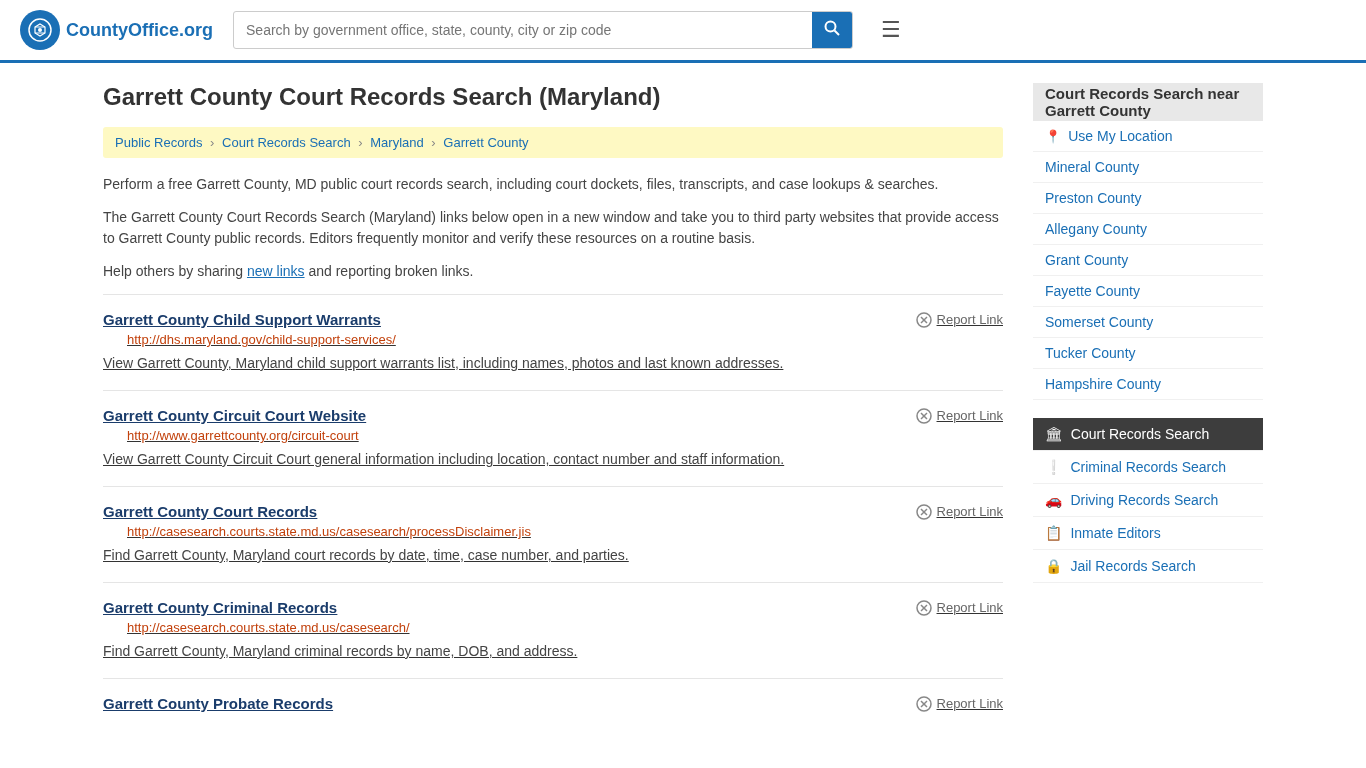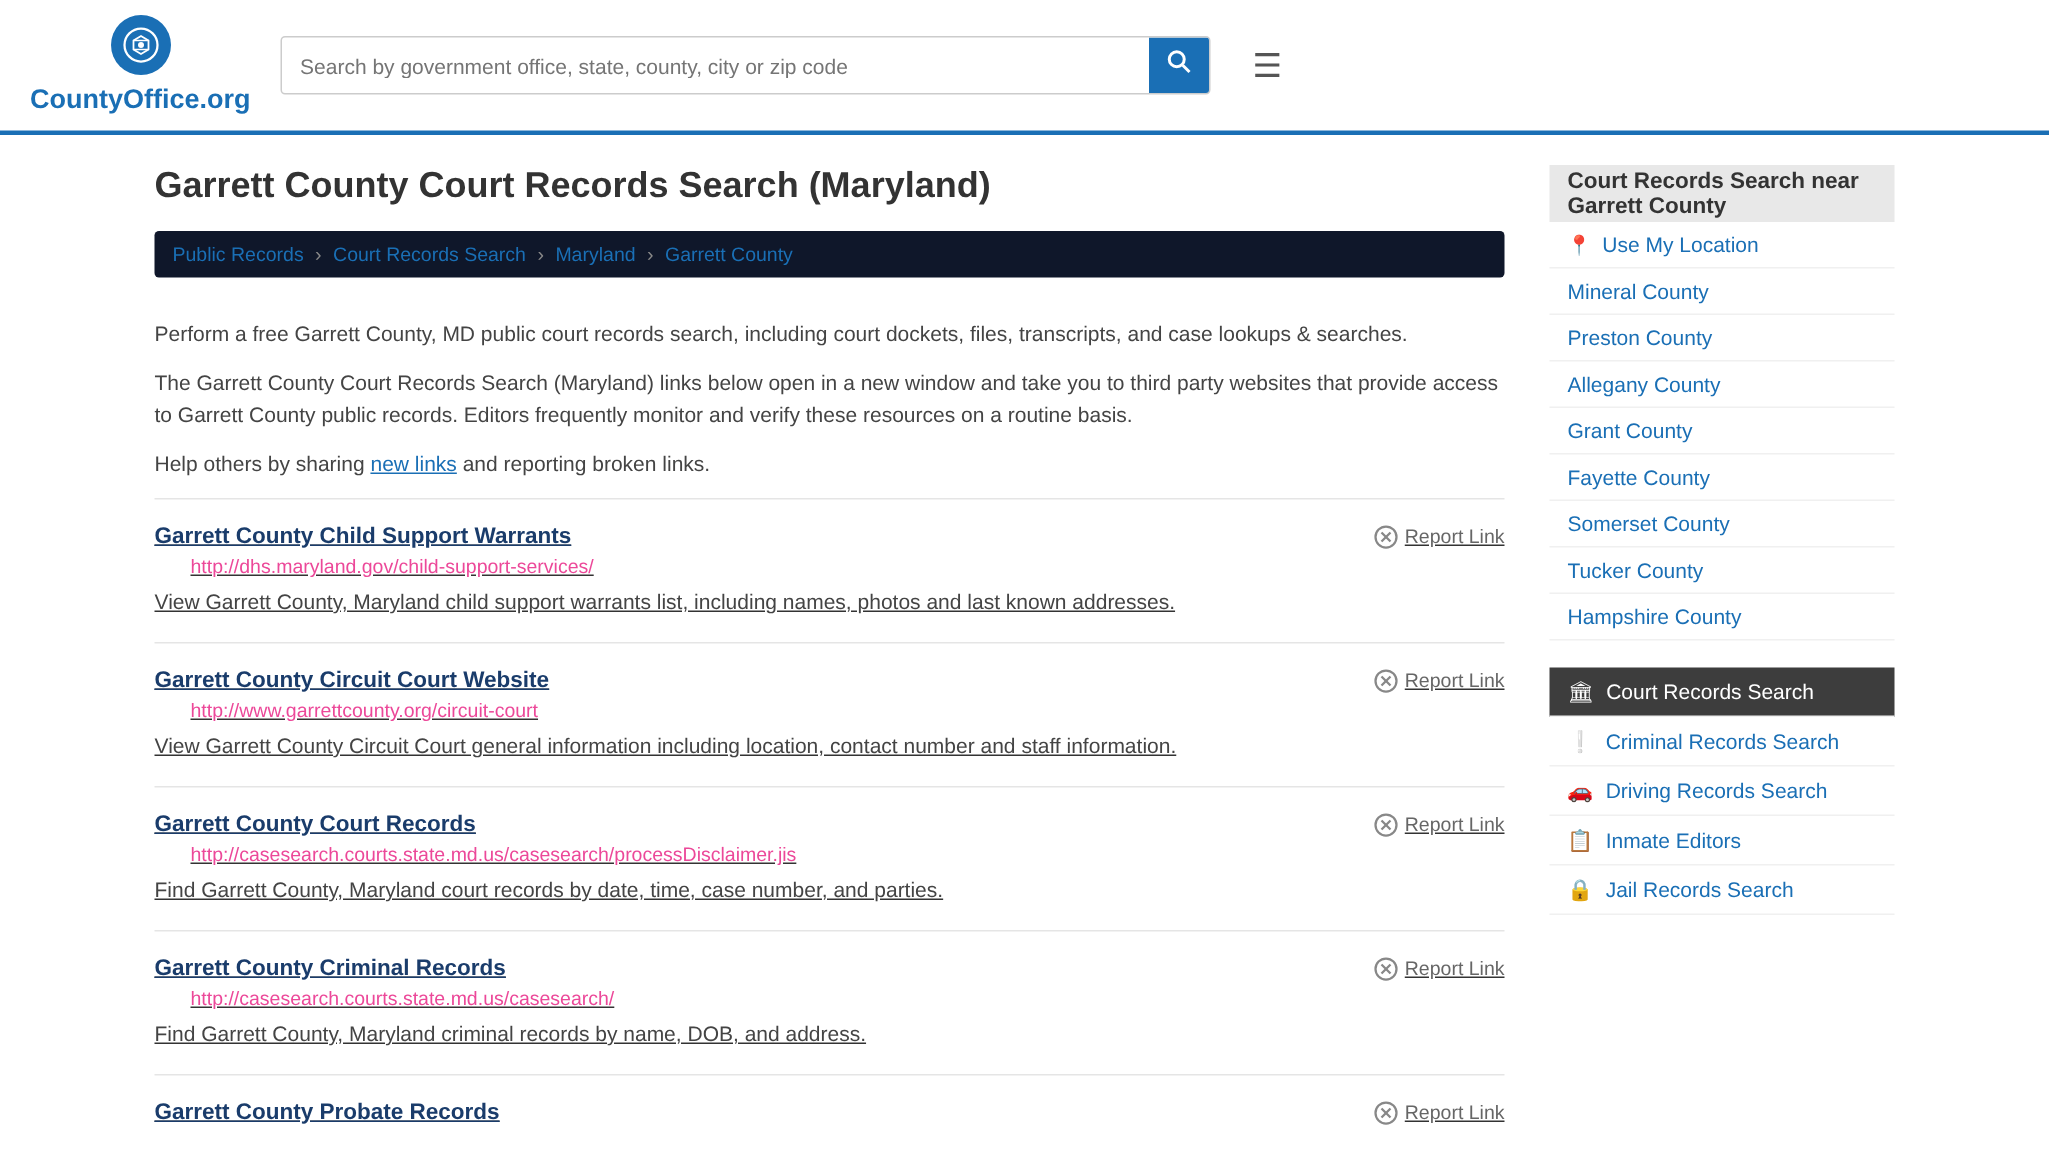--- a/index.html
+++ b/index.html
@@ -13,21 +13,20 @@
       display: flex;
       align-items: center;
       gap: 20px;
     }
     #logo-area {
       display: flex;
       align-items: center;
       gap: 6px;
       text-decoration: none;
       color: #333;
-      flex-direction: column;
     }
     #logo-circle {
       width: 40px;
       height: 40px;
       border-radius: 50%;
       background: #1a6fb5;
       display: flex;
       align-items: center;
       justify-content: center;
       color: #fff;
@@ -92,24 +91,24 @@
     
     #page-title {
       font-size: 24px;
       font-weight: bold;
       color: #333;
       margin-bottom: 16px;
     }
 
     
     #breadcrumb {
-      background: #0f172a;
+      background: #fef9c3;
       padding: 8px 12px;
       border-radius: 3px;
-      margin-bottom: 27px;
+      margin-bottom: 16px;
       font-size: 13px;
       color: #666;
     }
     #breadcrumb a {
       color: #1a6fb5;
       text-decoration: none;
     }
     #breadcrumb span { color: #888; margin: 0 4px; }
 
     
@@ -145,21 +144,21 @@
     .report-link {
       display: flex;
       align-items: center;
       gap: 5px;
       color: #666;
       font-size: 13px;
       cursor: pointer;
       white-space: nowrap;
     }
     .result-url {
-      color: #ec4899;
+      color: #c2410c;
       font-size: 13px;
       margin-bottom: 6px;
       padding-left: 24px;
     }
     .result-description {
       font-size: 14px;
       color: #444;
       line-height: 1.5;
     }
 

